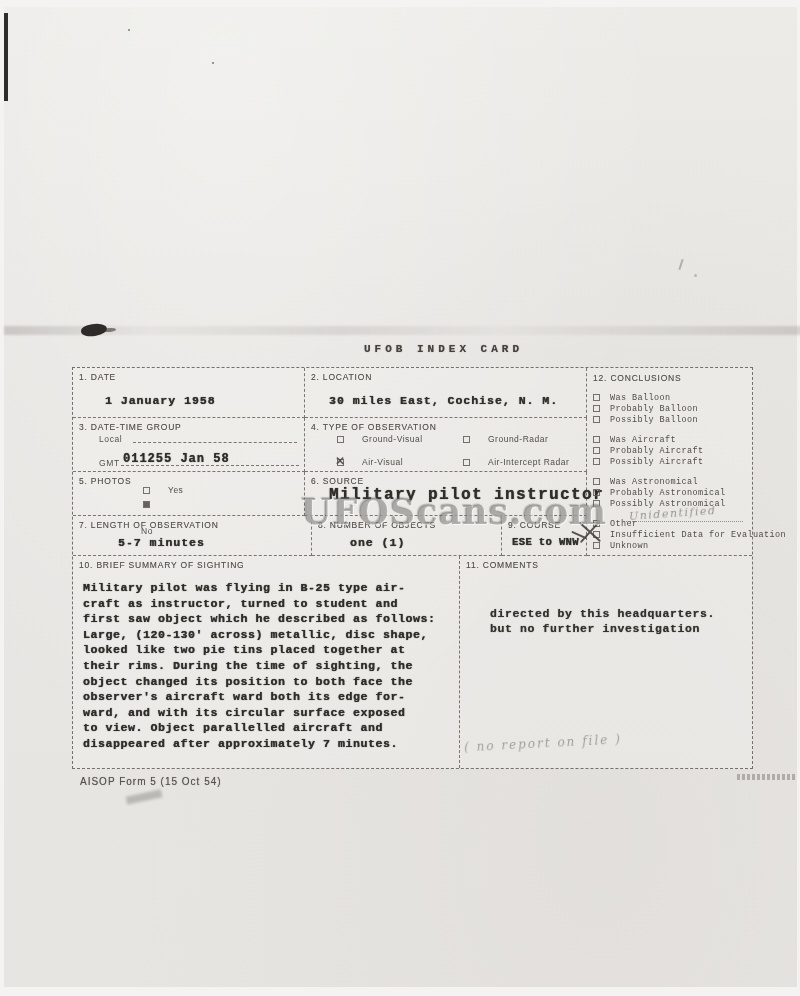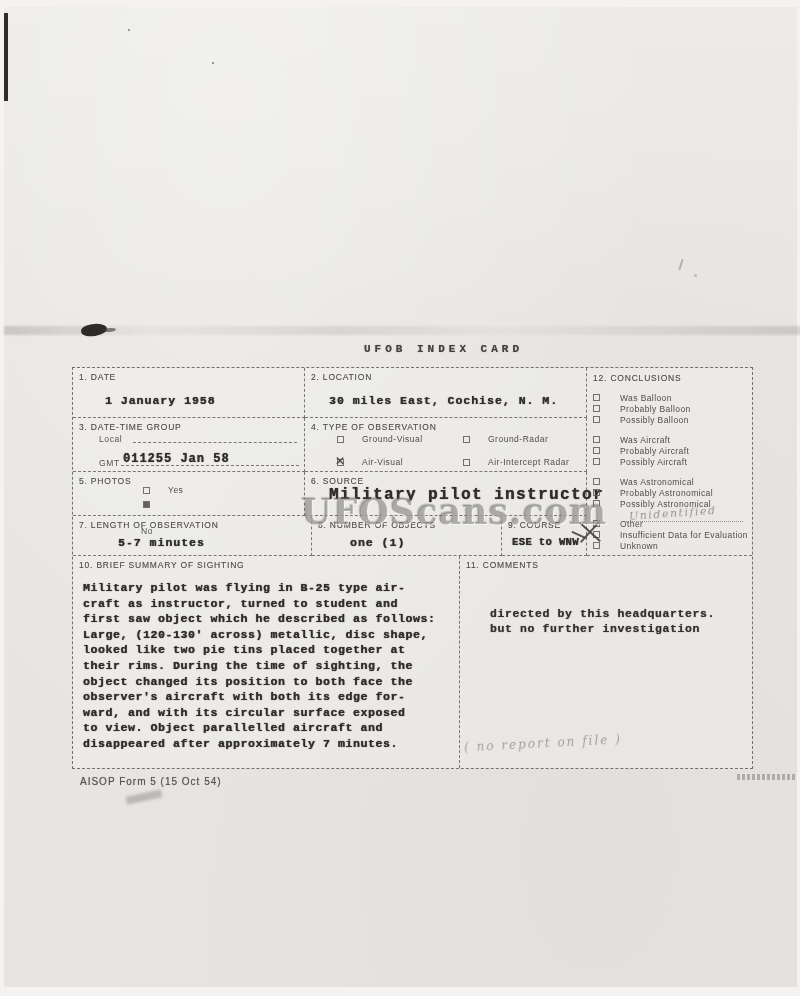--- a/index.html
+++ b/index.html
@@ -104,22 +104,22 @@
   .hand-note{
     position:absolute;left:4px;top:178px;width:250px;
     font-family:"DejaVu Serif", serif;font-style:italic;
     font-size:12px;color:rgba(100,97,93,.55);letter-spacing:2px;
     transform:rotate(-3deg);white-space:nowrap;filter:blur(.4px);
   }
   
   .concl-label{font-size:8.5px;color:#55514b;letter-spacing:.8px;padding:5px 0 9px 6px;
     text-shadow:0 0 .6px rgba(90,86,80,.5);}
   .cgroup{margin:0 0 9px 6px;}
-  .citem{display:flex;align-items:center;gap:20px;height:11px;
-    font-size:8.5px;color:#514d48;letter-spacing:.4px;white-space:nowrap;}
+  .citem{display:flex;align-items:center;gap:10px;height:11px;
+    font-size:8.5px;color:#514d48;letter-spacing:.4px;white-space:nowrap;font-family:Liberation Mono, monospace;}
   .other-hand{
     position:absolute;left:42px;top:139px;
     font-family:"DejaVu Serif", serif;font-style:italic;
     font-size:11px;color:rgba(92,90,86,.6);letter-spacing:1.5px;
     transform:rotate(-4deg);white-space:nowrap;filter:blur(.3px);
   }
   .other-line{position:absolute;left:36px;top:153px;width:120px;border-bottom:1px dotted #6e6a64;opacity:.7;}
   .big-x{position:absolute;left:-12px;top:150px;width:30px;height:26px;opacity:.85;}
   .big-x::before,.big-x::after{
     content:"";position:absolute;left:14px;top:0;width:2px;height:28px;background:#3c3935;border-radius:2px;
@@ -248,21 +248,21 @@
     <div class="cell cell-summary br">
       <div class="flabel">10. BRIEF SUMMARY OF SIGHTING</div>
       <div class="summary-lines">
         <div>Military pilot was flying in B-25 type air-</div>
         <div>craft as instructor, turned to student and</div>
         <div>first saw object which he described as follows:</div>
         <div>Large, (120-130' across) metallic, disc shape,</div>
         <div>looked like two pie tins placed together at</div>
         <div>their rims. During the time of sighting, the</div>
         <div>object changed its position to both face the</div>
-        <div>observer's aircraft with both its edge for-</div>
+        <div>observer's aircraft ward both its edge for-</div>
         <div>ward, and with its circular surface exposed</div>
         <div>to view. Object parallelled aircraft and</div>
         <div>disappeared after approximately 7 minutes.</div>
       </div>
     </div>
 
     <div class="cell cell-comments">
       <div class="flabel">11. COMMENTS</div>
       <div class="comments-lines">
         <div>directed by this headquarters.</div>

